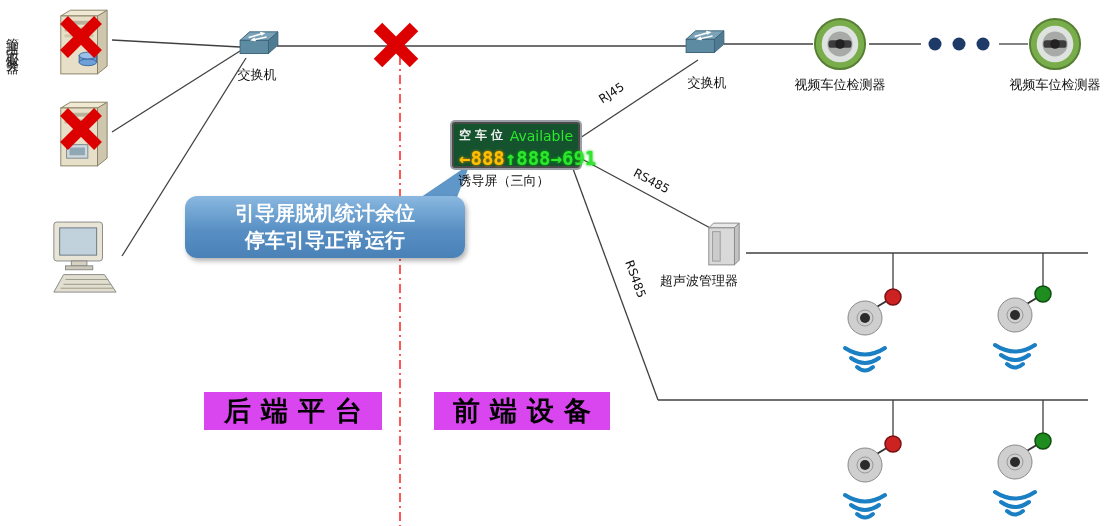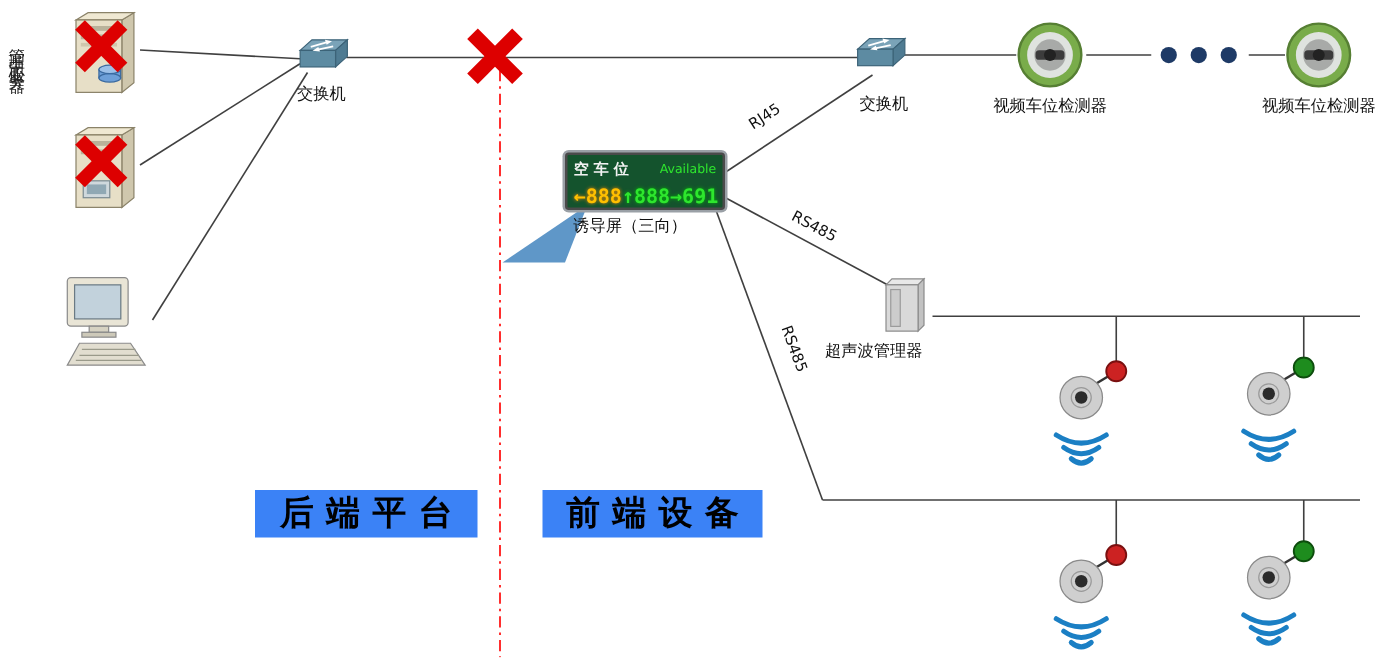--- a/index.html
+++ b/index.html
@@ -4,29 +4,29 @@
 <style>
   *{margin:0;padding:0;box-sizing:border-box}
   html,body{background:#ffffff}
   .stage{position:relative;width:1112px;height:526px;background:#ffffff;overflow:hidden;
          font-family:"DejaVu Sans","Liberation Sans",sans-serif;color:#1a1a1a}
   .abs{position:absolute}
   .icon-lbl{position:absolute;font-size:13px;text-align:center;color:#111;white-space:nowrap}
   .vert-lbl{position:absolute;left:3px;top:28px;font-size:13px;color:#222;
             writing-mode:vertical-rl;text-orientation:upright;letter-spacing:4px}
   .link-lbl{position:absolute;font-size:12px;color:#111;white-space:nowrap}
-  .zone-lbl{position:absolute;top:392px;height:38px;line-height:38px;background:#3b82f6;color:#000;
+  .zone-lbl{position:absolute;top:392px;height:38px;line-height:38px;background:#d946ef;color:#000;
             font-weight:bold;font-size:27px;text-align:center;letter-spacing:10px;padding-left:10px}
   .board{position:absolute;left:452px;top:122px;width:128px;height:46px;background:#14532d;
          border:2px solid #4a4a4a;border-radius:3px;box-shadow:0 0 0 2px #9aa0a6;padding:3px 5px}
   .board-row1{display:flex;justify-content:space-between;align-items:center}
   .board-cn{color:#f2f2f2;font-size:12px;font-weight:bold;letter-spacing:4px}
-  .board-en{color:#2ee62e;font-size:10px}
+  .board-en{color:#2ee62e;font-size:14px}
   .board-row2{display:flex;justify-content:space-between;margin-top:3px;
-              font-family:"DejaVu Sans Mono",monospace;font-size:16px;font-weight:bold}
+              font-family:"DejaVu Sans Mono",monospace;font-size:19px;font-weight:bold}
   .seg-amber{color:#ffc000;text-shadow:0 0 3px #ff9000}
   .seg-green{color:#2ee62e;text-shadow:0 0 3px #00c000}
   .callout{position:absolute;left:185px;top:196px;width:280px;height:62px;border-radius:12px;
            background:linear-gradient(180deg,#8ab8e0 0%,#5890c4 55%,#4a82b8 100%);
            color:#fff;font-weight:bold;font-size:20px;text-align:center;
            display:flex;flex-direction:column;justify-content:center;
            box-shadow:2px 3px 5px rgba(0,0,0,.3)}
   .callout div{line-height:27px}
   .sensor{position:absolute;width:80px;height:90px}
   .wave{stroke:#1b7fc4;stroke-width:4;fill:none;stroke-linecap:round}
@@ -186,20 +186,24 @@
       <span class="board-en">Available</span>
     </div>
     <div class="board-row2">
       <span class="seg-amber">←888</span>
       <span class="seg-green">↑888</span>
       <span class="seg-green">→691</span>
     </div>
   </div>
   <div class="icon-lbl" style="left:444px;top:172px;width:120px">诱导屏（三向）</div>
 
+  <div class="callout">
+    <div>引导屏脱机统计余位</div>
+    <div>停车引导正常运行</div>
+  </div>
 
   <div class="abs" style="left:705px;top:220px">
     <svg viewBox="0 0 40 50" width="38" height="48">
       <polygon points="4,8 9,3 36,3 31,8" fill="#e8e8e8" stroke="#8a8a8a"></polygon>
       <polygon points="31,8 36,3 36,42 31,47" fill="#c2c2c2" stroke="#8a8a8a"></polygon>
       <rect x="4" y="8" width="27" height="39" fill="#d9d9d9" stroke="#8a8a8a"></rect>
       <rect x="8" y="12" width="8" height="31" fill="#cccccc" stroke="#9a9a9a"></rect>
     </svg>
   </div>
   <div class="icon-lbl" style="left:644px;top:272px;width:110px">超声波管理器</div>

